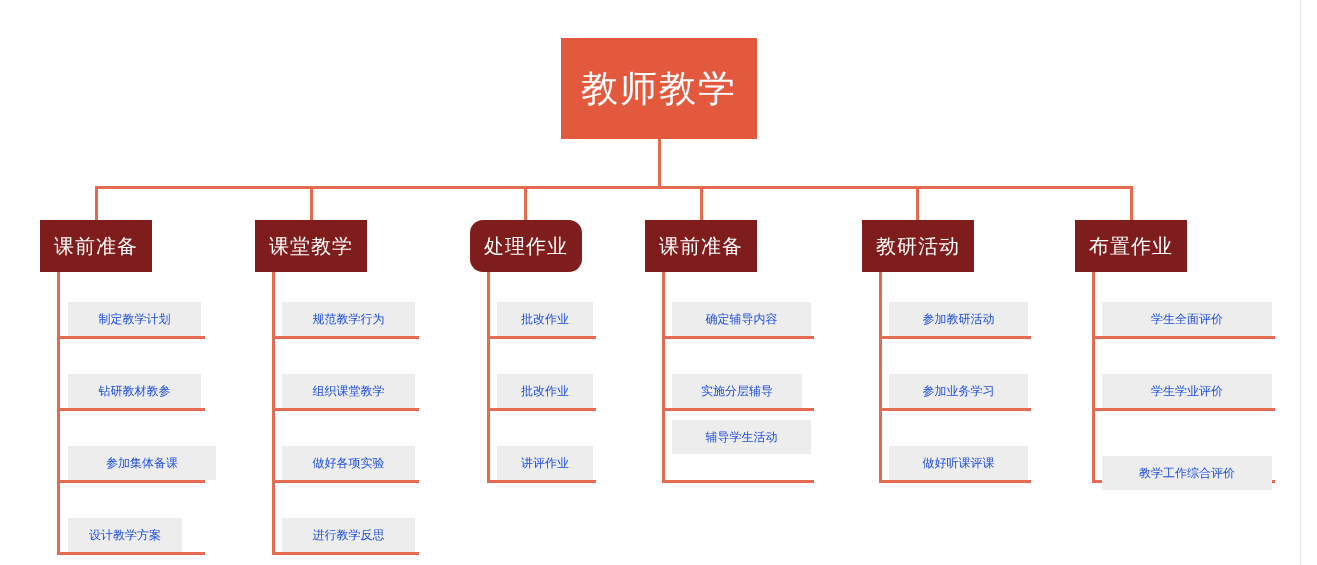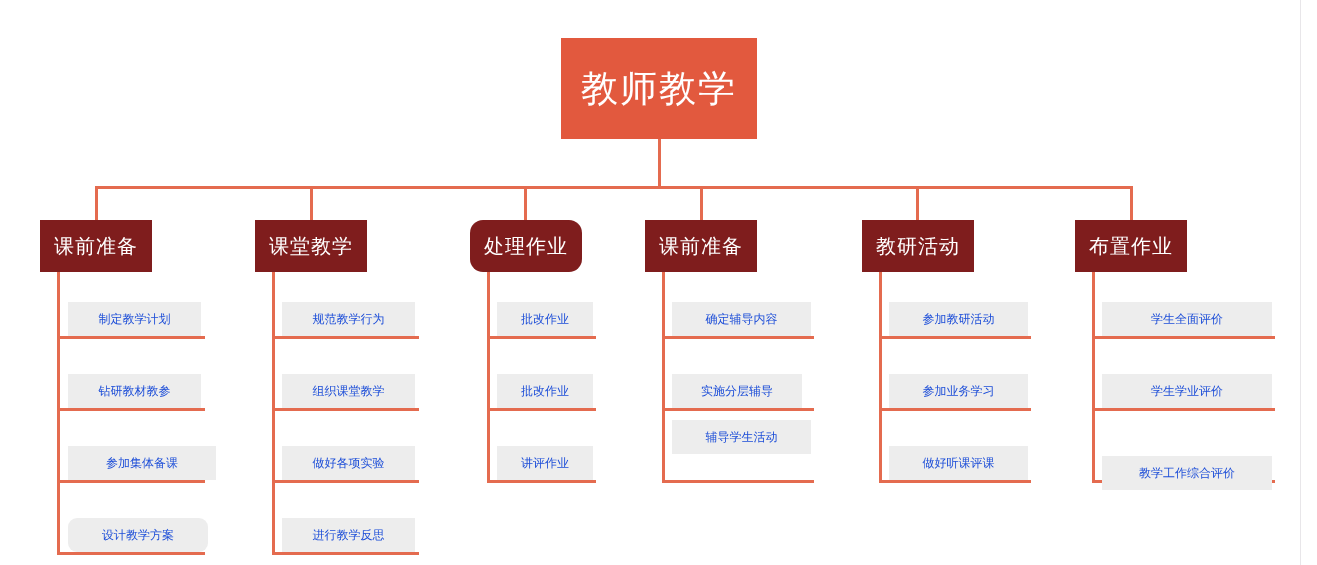--- a/index.html
+++ b/index.html
@@ -147,21 +147,21 @@
       </div>
       <div class="leaf-node" style="left: 68px; top: 302px; width: 133px;">
         <span class="node-label">制定教学计划</span>
       </div>
       <div class="leaf-node" style="left: 68px; top: 374px; width: 133px;">
         <span class="node-label">钻研教材教参</span>
       </div>
       <div class="leaf-node" style="left: 68px; top: 446px; width: 148px;">
         <span class="node-label">参加集体备课</span>
       </div>
-      <div class="leaf-node" style="left: 68px; top: 518px; width: 140px; border-radius: 9px;">
+      <div class="leaf-node" style="left: 68px; top: 518px; width: 114px;">
         <span class="node-label">设计教学方案</span>
       </div>
       <div class="l2-node" style="left: 255px; top: 220px; width: 112px;">
         <span class="node-label">课堂教学</span>
       </div>
       <div class="leaf-node" style="left: 282px; top: 302px; width: 133px;">
         <span class="node-label">规范教学行为</span>
       </div>
       <div class="leaf-node" style="left: 282px; top: 374px; width: 133px;">
         <span class="node-label">组织课堂教学</span>

